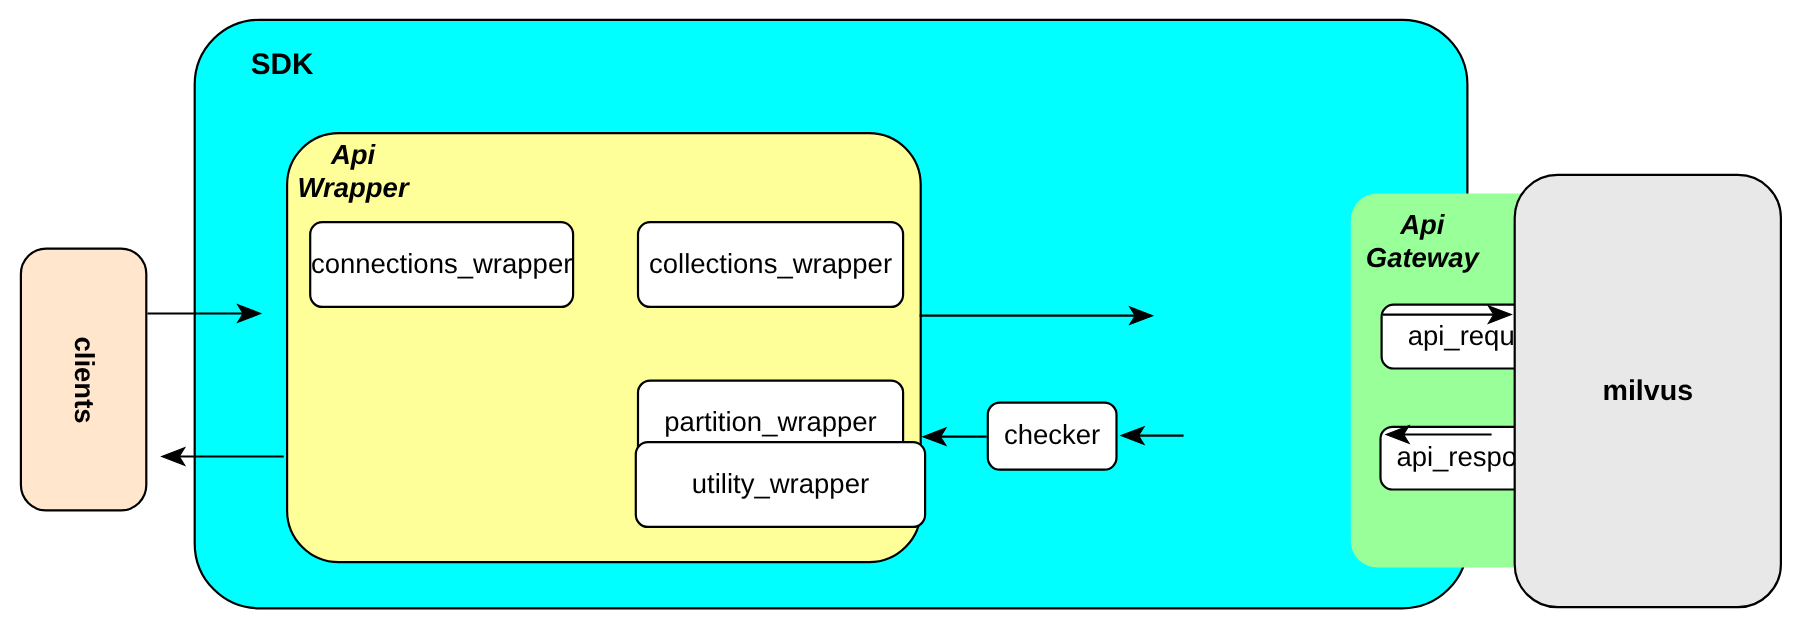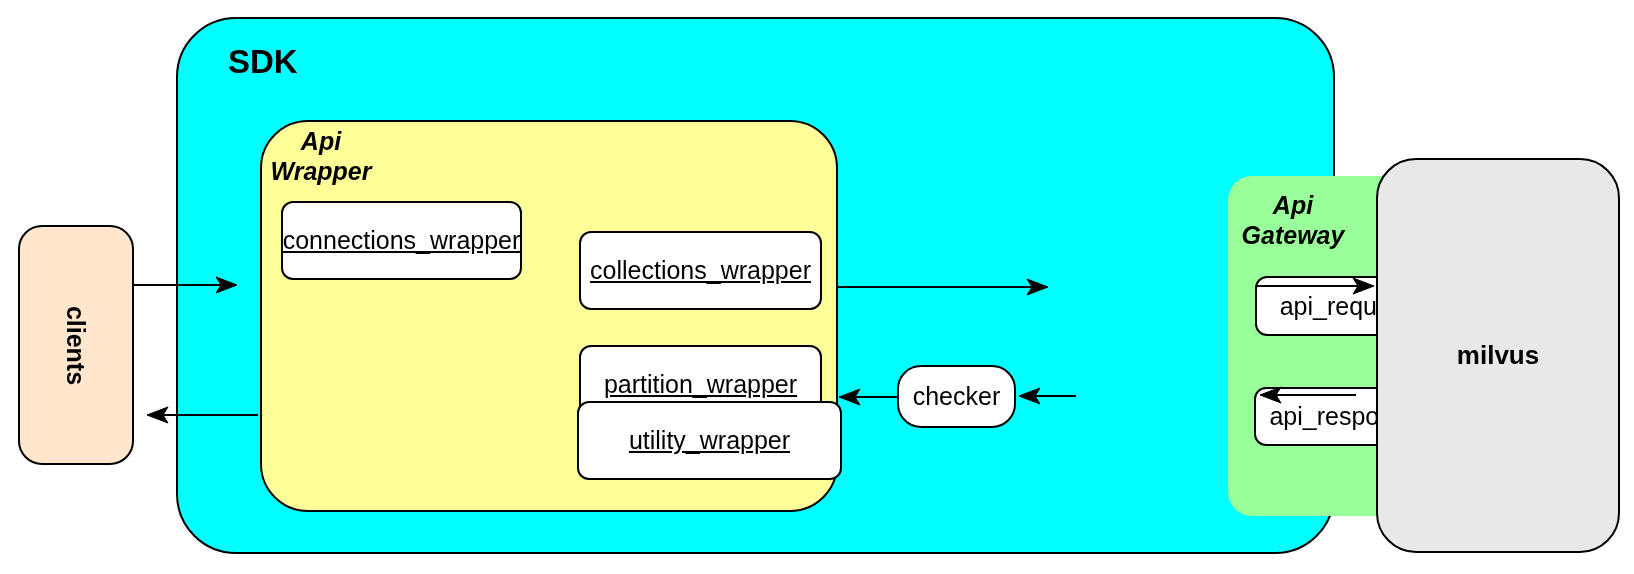--- a/index.html
+++ b/index.html
@@ -35,51 +35,50 @@
   .clients .rot { transform: rotate(90deg); white-space: nowrap; }
 
   
   .sdk {
     position: absolute;
     left: 176px; top: 17px; width: 1159px; height: 537px;
     background: #00FFFF; border: 2px solid #000000; border-radius: 60px;
   }
   .sdk-label {
     position: absolute; left: 50px; top: 24px;
-    font-weight: bold; font-size: 33px;
+    font-weight: bold; font-size: 27px;
   }
 
   
   .api-wrapper {
     position: absolute;
     left: 82px; top: 101px; width: 578px; height: 392px;
     background: #FFFF99; border: 2px solid #000000; border-radius: 48px;
   }
   .api-wrapper-label {
     position: absolute; left: 0; top: 4px; width: 118px;
     font-weight: bold; font-size: 25px; line-height: 1.2; text-align: center;
   }
   .module {
     position: absolute;
     background: #ffffff; border: 2px solid #000000; border-radius: 12px;
     display: flex; align-items: center; justify-content: center;
     font-size: 25px;
-    text-decoration: underline;
   }
   .m0 { left: 19px;  top: 79px;  width: 241px; height: 79px; }
-  .m1 { left: 317px; top: 79px;  width: 243px; height: 79px; margin-top: 30px; }
+  .m1 { left: 317px; top: 79px;  width: 243px; height: 79px; }
   .m2 { left: 19px;  top: 179px; width: 241px; height: 79px; }
   .m3 { left: 317px; top: 179px; width: 243px; height: 79px; margin-top: 44px; }
   .m4 { left: 19px;  top: 279px; width: 241px; height: 79px; }
   .m5 { left: 315px; top: 279px; width: 265px; height: 79px; }
 
   
   .checker {
     left: 897px; top: 365px; width: 119px; height: 63px;
-    background: #ffffff; border-radius: 24px;
+    background: #ffffff; border-radius: 12px;
   }
 
   
   .api-gateway {
     position: absolute;
     left: 1050px; top: 157px; width: 238px; height: 340px;
     background: #99FF99; border-radius: 24px;
   }
   .api-gateway-label {
     position: absolute; left: 0; top: 14px; width: 130px;

